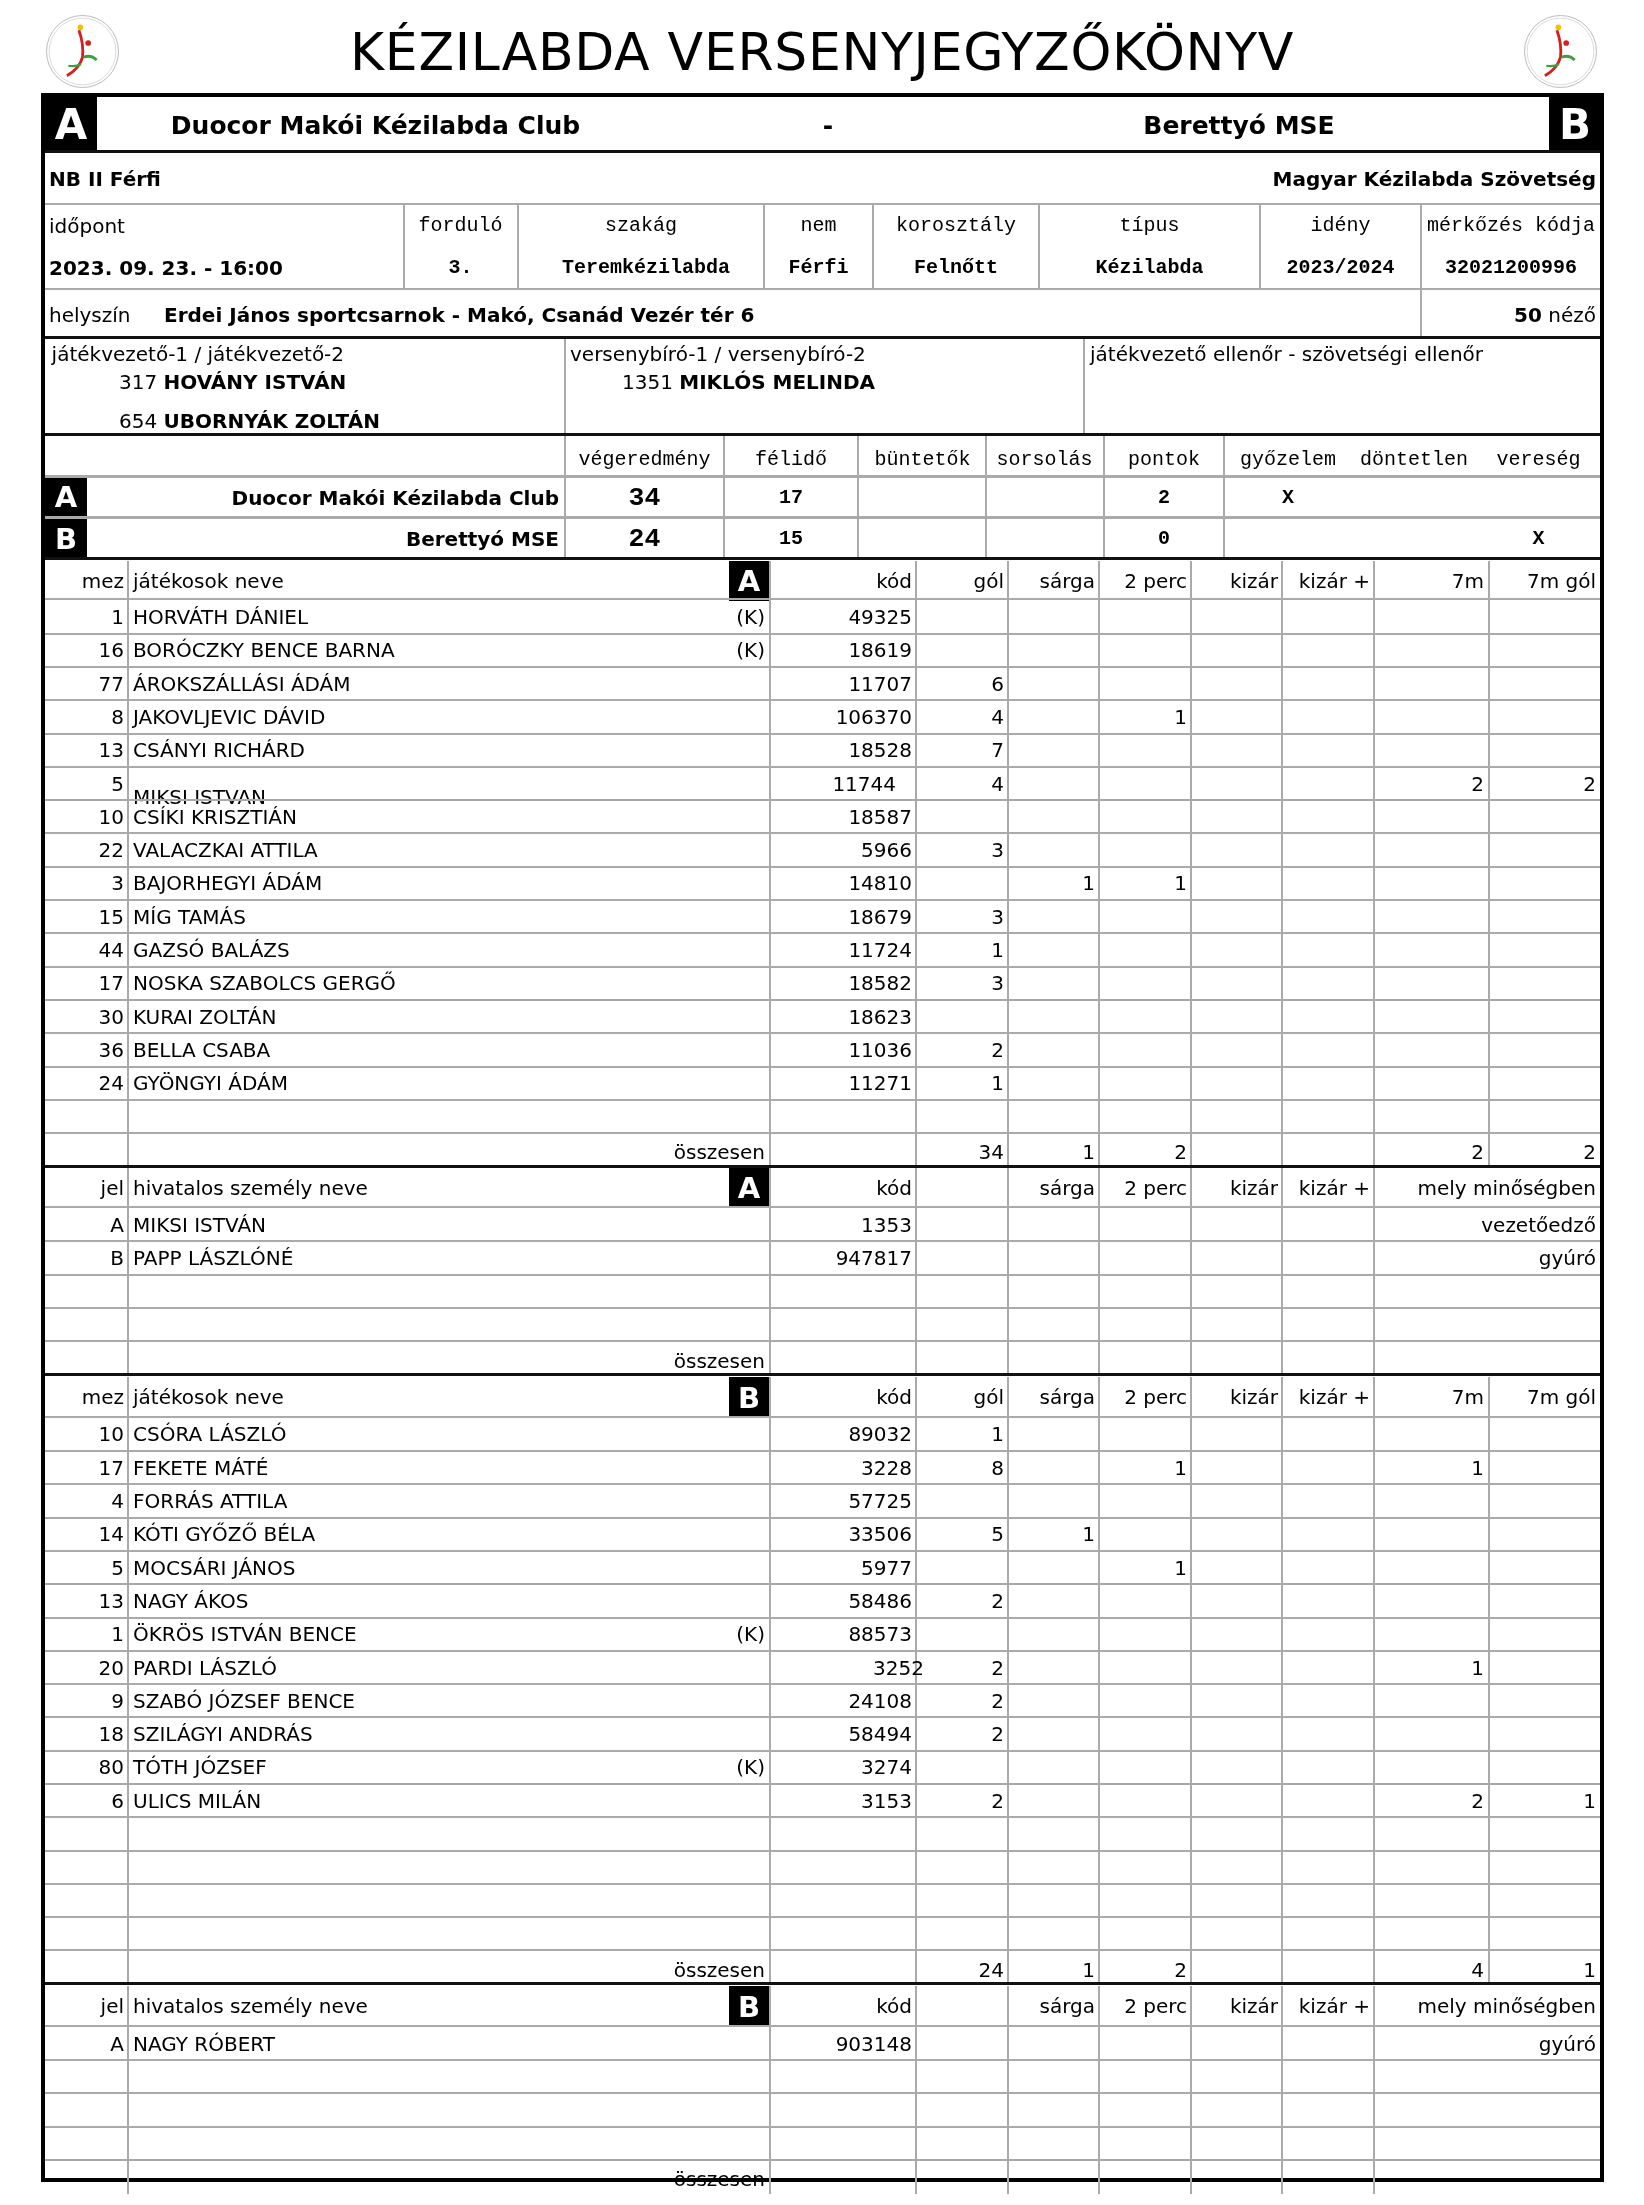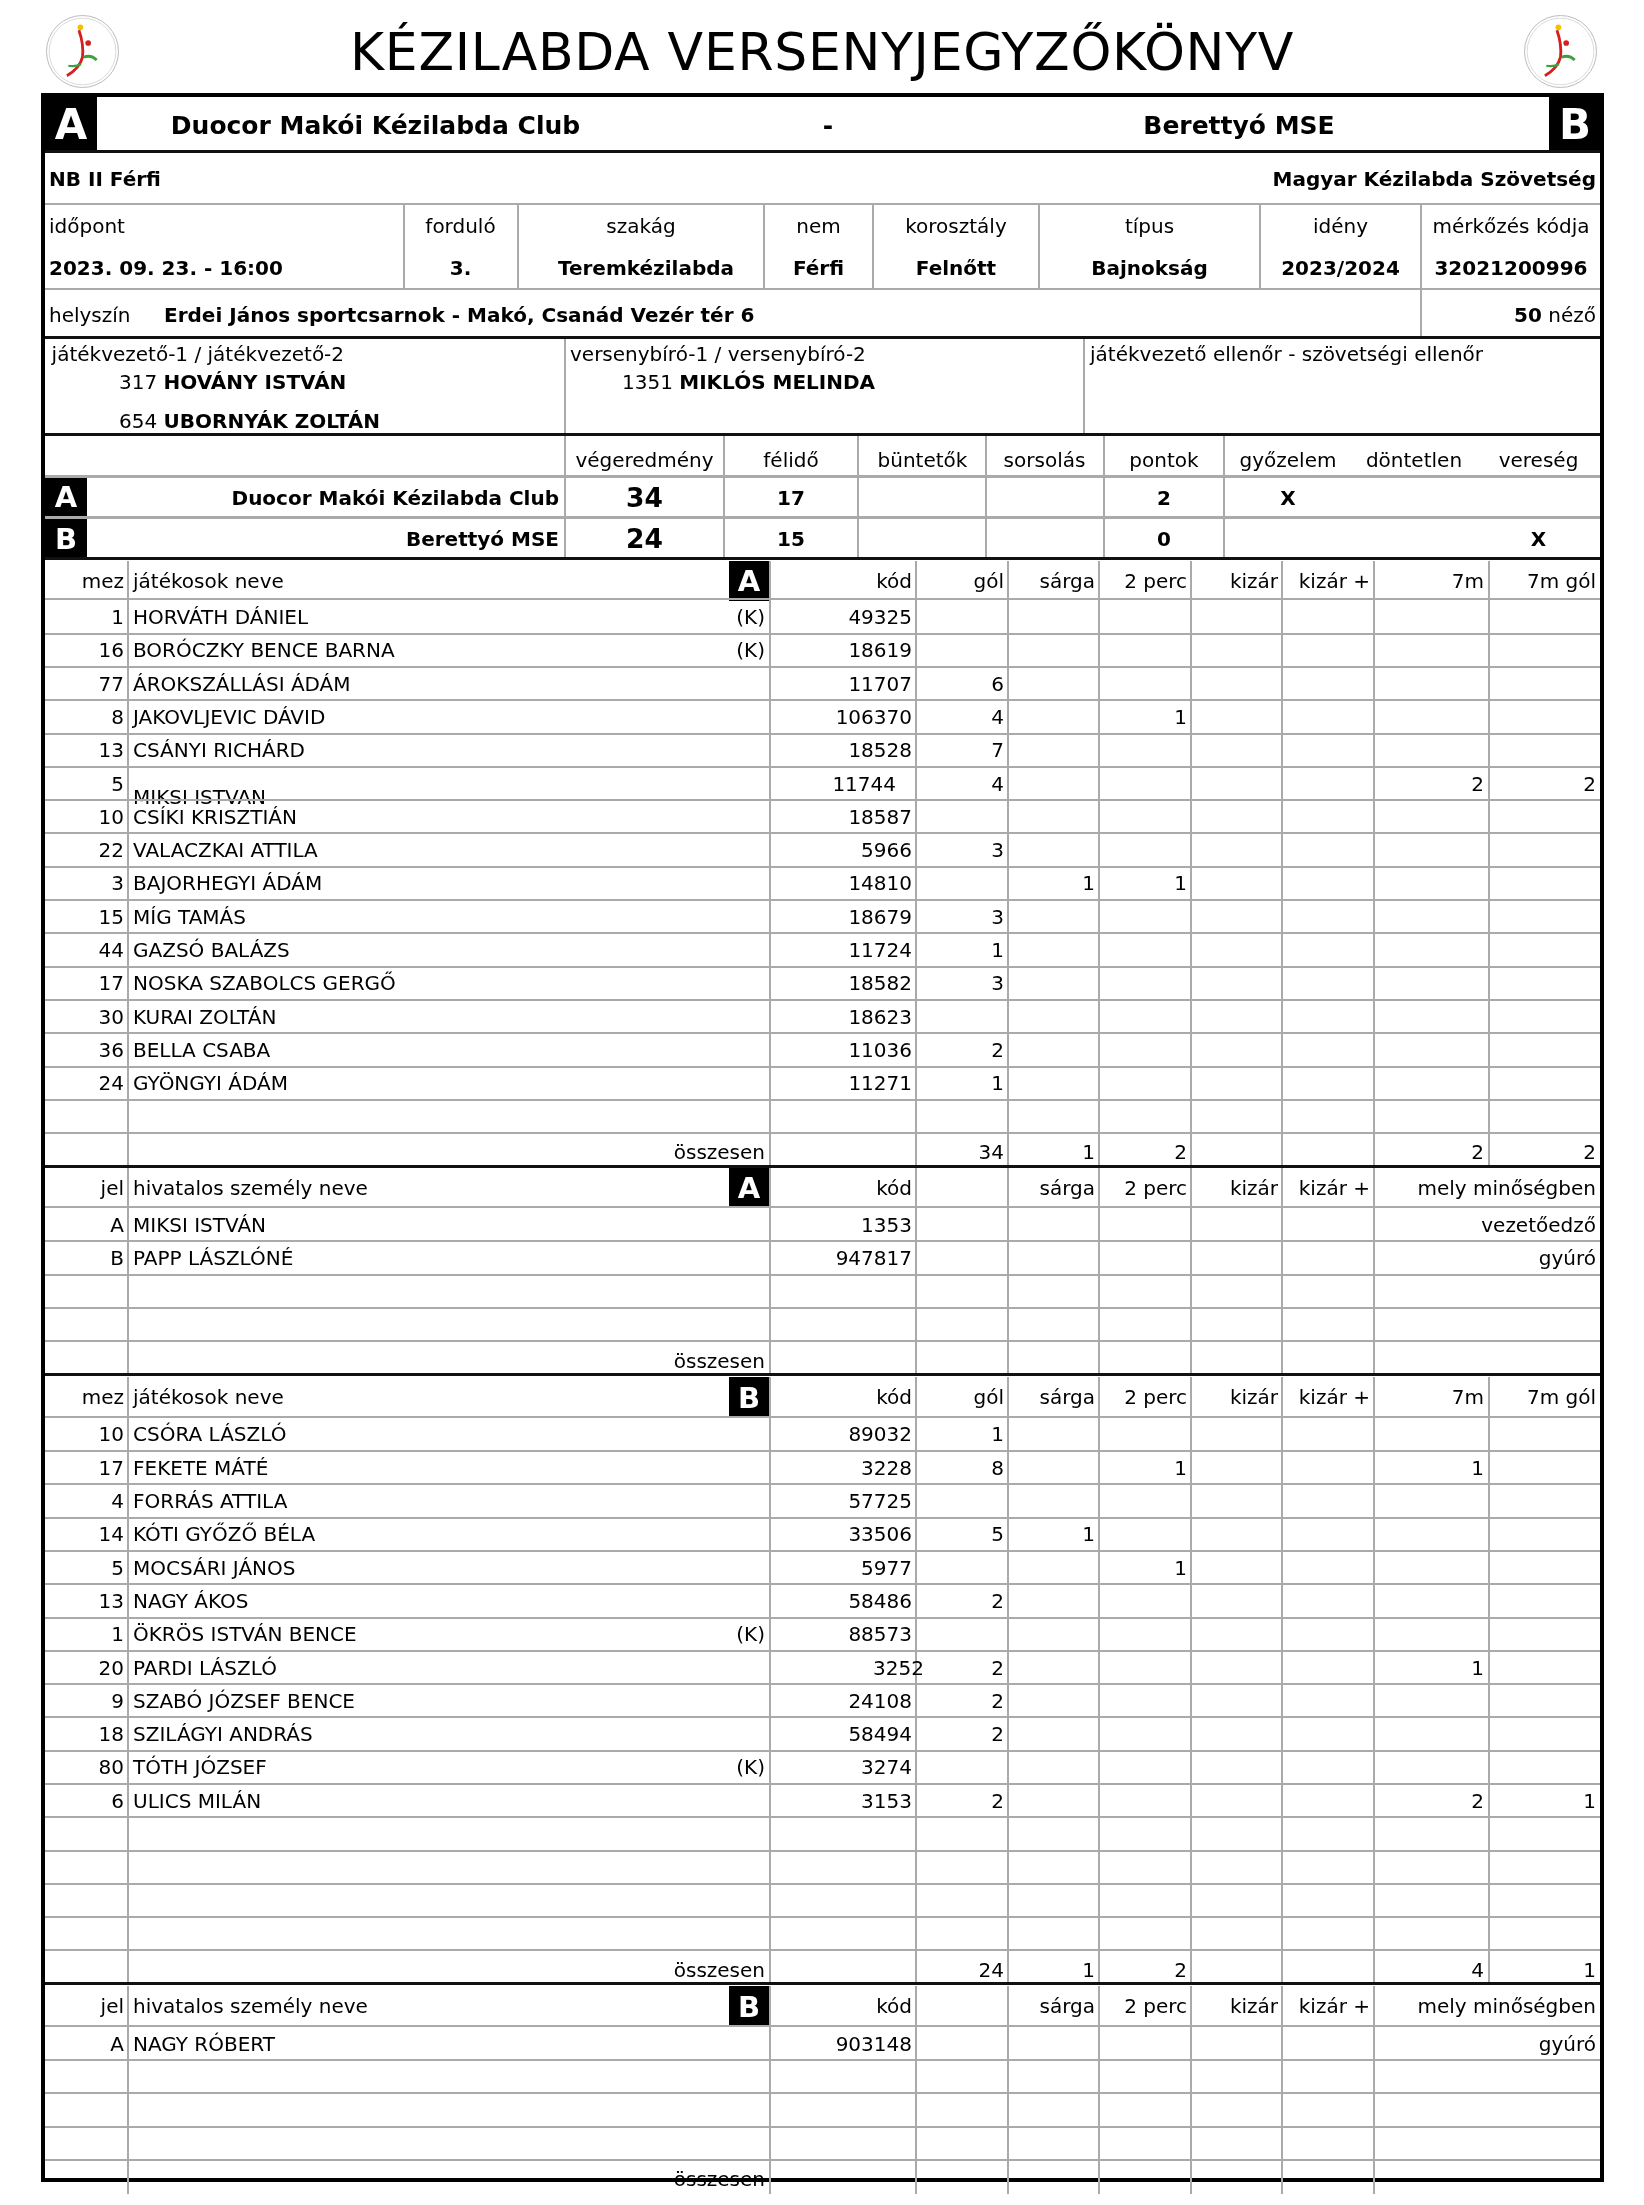--- a/index.html
+++ b/index.html
@@ -17,21 +17,21 @@
 
   .frame { position: absolute; left: 41px; top: 93px; width: 1563px; height: 2089px;
            border: 4px solid #000; }
   .hline { position: absolute; left: 0; width: 1555px; height: 2px; background: #aaa; }
   .hline.dark { height: 3.3px; background: #111; }
   .vline { position: absolute; width: 2px; background: #aaa; }
 
   .bold { font-weight: bold; }
   .t { position: absolute; font-size: 20px; line-height: 1; white-space: nowrap; }
   .r { text-align: right; }
-  .c { text-align: center; }
+  .c { text-align: center; font-family: Liberation Mono, monospace; }
 
   
   .badge { position: absolute; background: #000; color: #fff; font-weight: bold;
            display: flex; align-items: center; justify-content: center; }
   .teamname { position: absolute; font-size: 25px; font-weight: bold; top: 14px; }
 
   
   .cell { position: absolute; font-size: 20px; white-space: nowrap; line-height: 1; }
 </style>
 </head>
@@ -85,21 +85,21 @@
   <div class="t bold" style="left:4px;top:161px;">2023. 09. 23. - 16:00</div>
   <div class="t c" style="left:360px;width:111px;top:119px;">forduló</div>
   <div class="t c bold" style="left:360px;width:111px;top:161px;">3.</div>
   <div class="t c" style="left:474px;width:244px;top:119px;">szakág</div>
   <div class="t c bold" style="left:474px;width:254px;top:161px;text-align:center;">Teremkézilabda</div>
   <div class="t c" style="left:720px;width:107px;top:119px;">nem</div>
   <div class="t c bold" style="left:720px;width:107px;top:161px;">Férfi</div>
   <div class="t c" style="left:829px;width:164px;top:119px;">korosztály</div>
   <div class="t c bold" style="left:829px;width:164px;top:161px;">Felnőtt</div>
   <div class="t c" style="left:995px;width:219px;top:119px;">típus</div>
-  <div class="t c bold" style="left:995px;width:219px;top:161px;">Bajnokság</div>
+  <div class="t c bold" style="left:995px;width:219px;top:161px;">Kézilabda</div>
   <div class="t c" style="left:1216px;width:159px;top:119px;">idény</div>
   <div class="t c bold" style="left:1216px;width:159px;top:161px;">2023/2024</div>
   <div class="t c" style="left:1377px;width:178px;top:119px;">mérkőzés kódja</div>
   <div class="t c bold" style="left:1377px;width:178px;top:161px;">32021200996</div>
   <div class="hline" style="top:191px;"></div>
 
   <div class="t" style="left:4px;top:208px;">helyszín</div>
   <div class="t bold" style="left:119px;top:208px;">Erdei János sportcsarnok - Makó, Csanád Vezér tér 6</div>
   <div class="vline" style="left:1375px;top:193px;height:48px;"></div>
   <div class="t r" style="right:4px;top:208px;"><b>50</b> <span>néző</span></div>

